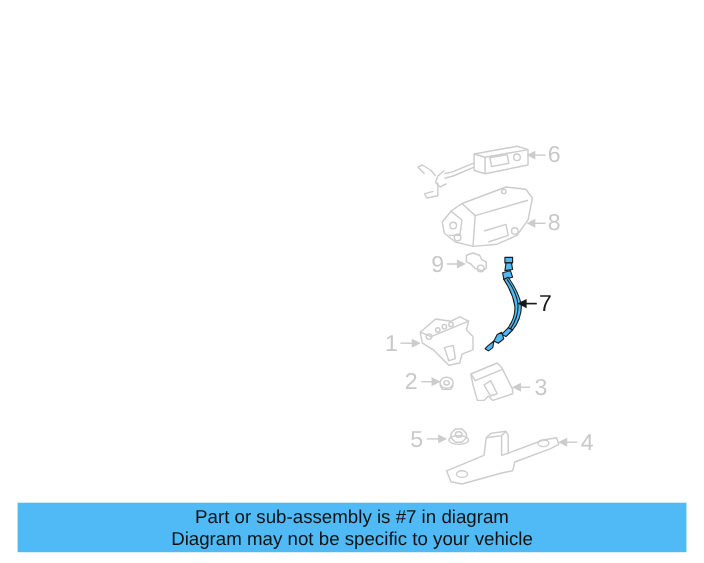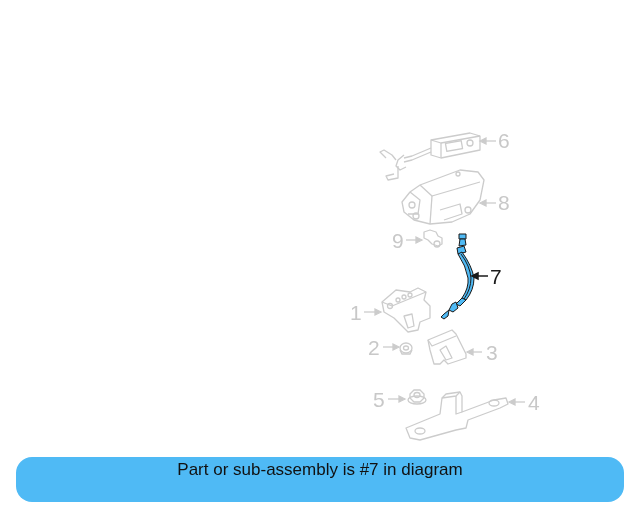--- a/index.html
+++ b/index.html
@@ -38,21 +38,20 @@
       width: 608px;
       height: 45px;
       background: #4fbaf5;
       text-align: center;
       font-family: "Liberation Sans", sans-serif;
       font-size: 17px;
       line-height: 20px;
       color: #111111;
       padding-top: 3px;
       box-sizing: border-box;
-      border-radius: 16px;
     }
     #banner div {
       white-space: nowrap;
     }
   </style>
 </head>
 <body>
 
 <svg id="diagram" viewBox="0 0 640 512" xmlns="http://www.w3.org/2000/svg">
 
@@ -175,13 +174,14 @@
 <span class="callout" style="left:392px; top:230px;">9</span>
 <span class="callout active" style="left:490px; top:266px;">7</span>
 <span class="callout" style="left:350px; top:302px;">1</span>
 <span class="callout" style="left:368px; top:337px;">2</span>
 <span class="callout" style="left:486px; top:342px;">3</span>
 <span class="callout" style="left:373px; top:389px;">5</span>
 <span class="callout" style="left:528px; top:392px;">4</span>
 
 <div id="banner">
   <div>Part or sub-assembly is #7 in diagram</div>
+  <div>Diagram may not be specific to your vehicle</div>
 </div>
 
 </body></html>

